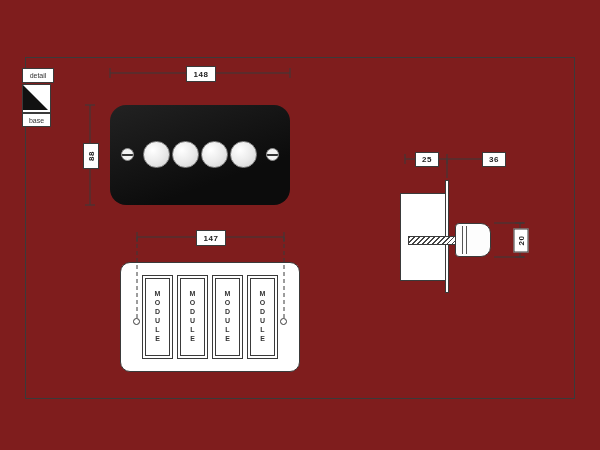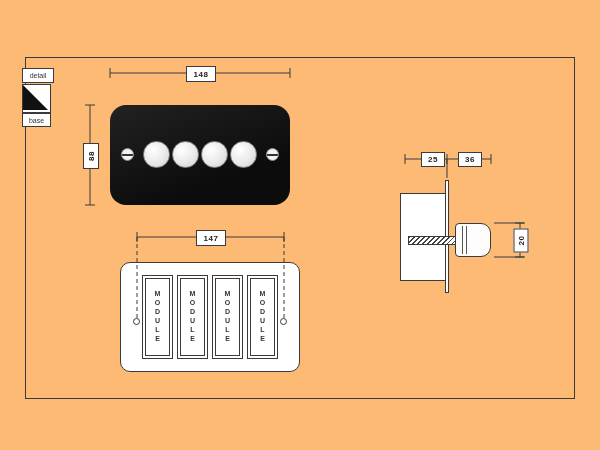--- a/index.html
+++ b/index.html
@@ -1,17 +1,17 @@
 <!DOCTYPE html>
 <html><head>
 <meta charset="utf-8">
 <style>
   html,body { margin:0; padding:0; background:#ffffff; }
   .canvas {
-    position:relative; width:600px; height:450px; background:#fdba74;
+    position:relative; width:600px; height:450px; background:#7f1d1d;
     font-family:"Liberation Sans", sans-serif; overflow:hidden;
   }
   .frame {
     position:absolute; left:25px; top:57px; width:548px; height:340px;
     border:1px solid #3a3a3a; z-index:1;
   }
   
   .legend-label {
     position:absolute; z-index:6; background:#fff; border:1px solid #3a3a3a;
     font-size:7px; color:#333; display:flex; align-items:center; justify-content:center;
@@ -24,22 +24,22 @@
   }
   
   .dim {
     position:absolute; z-index:6; background:#fff; border:1px solid #3a3a3a;
     font-size:8px; font-weight:bold; color:#222; letter-spacing:0.5px;
     display:flex; align-items:center; justify-content:center;
   }
   .dim-148 { left:186px; top:66px;  width:28px; height:14px; }
   .dim-88  { left:78px;  top:148px; width:24px; height:14px; transform:rotate(-90deg); }
   .dim-121 { left:196px; top:230px; width:28px; height:14px; }
-  .dim-25  { left:415px; top:152px; width:22px; height:13px;margin-left:6px; }
-  .dim-36  { left:458px; top:152px; width:22px; height:13px; }
+  .dim-25  { left:415px; top:152px; width:22px; height:13px; }
+  .dim-36  { left:482px; top:152px; width:22px; height:13px; }
   .dim-20  { left:509px; top:233px; width:22px; height:13px; transform:rotate(-90deg); }
   
   .front-plate {
     position:absolute; left:110px; top:105px; width:180px; height:100px;
     background:linear-gradient(160deg,#222 0%,#0c0c0c 70%);
     border-radius:16px; z-index:2;
   }
   .knob {
     position:absolute; width:27px; height:27px; border-radius:50%;
     background:radial-gradient(circle at 35% 32%, #ffffff 0%, #e9e9e9 55%, #cfcfcf 100%);

